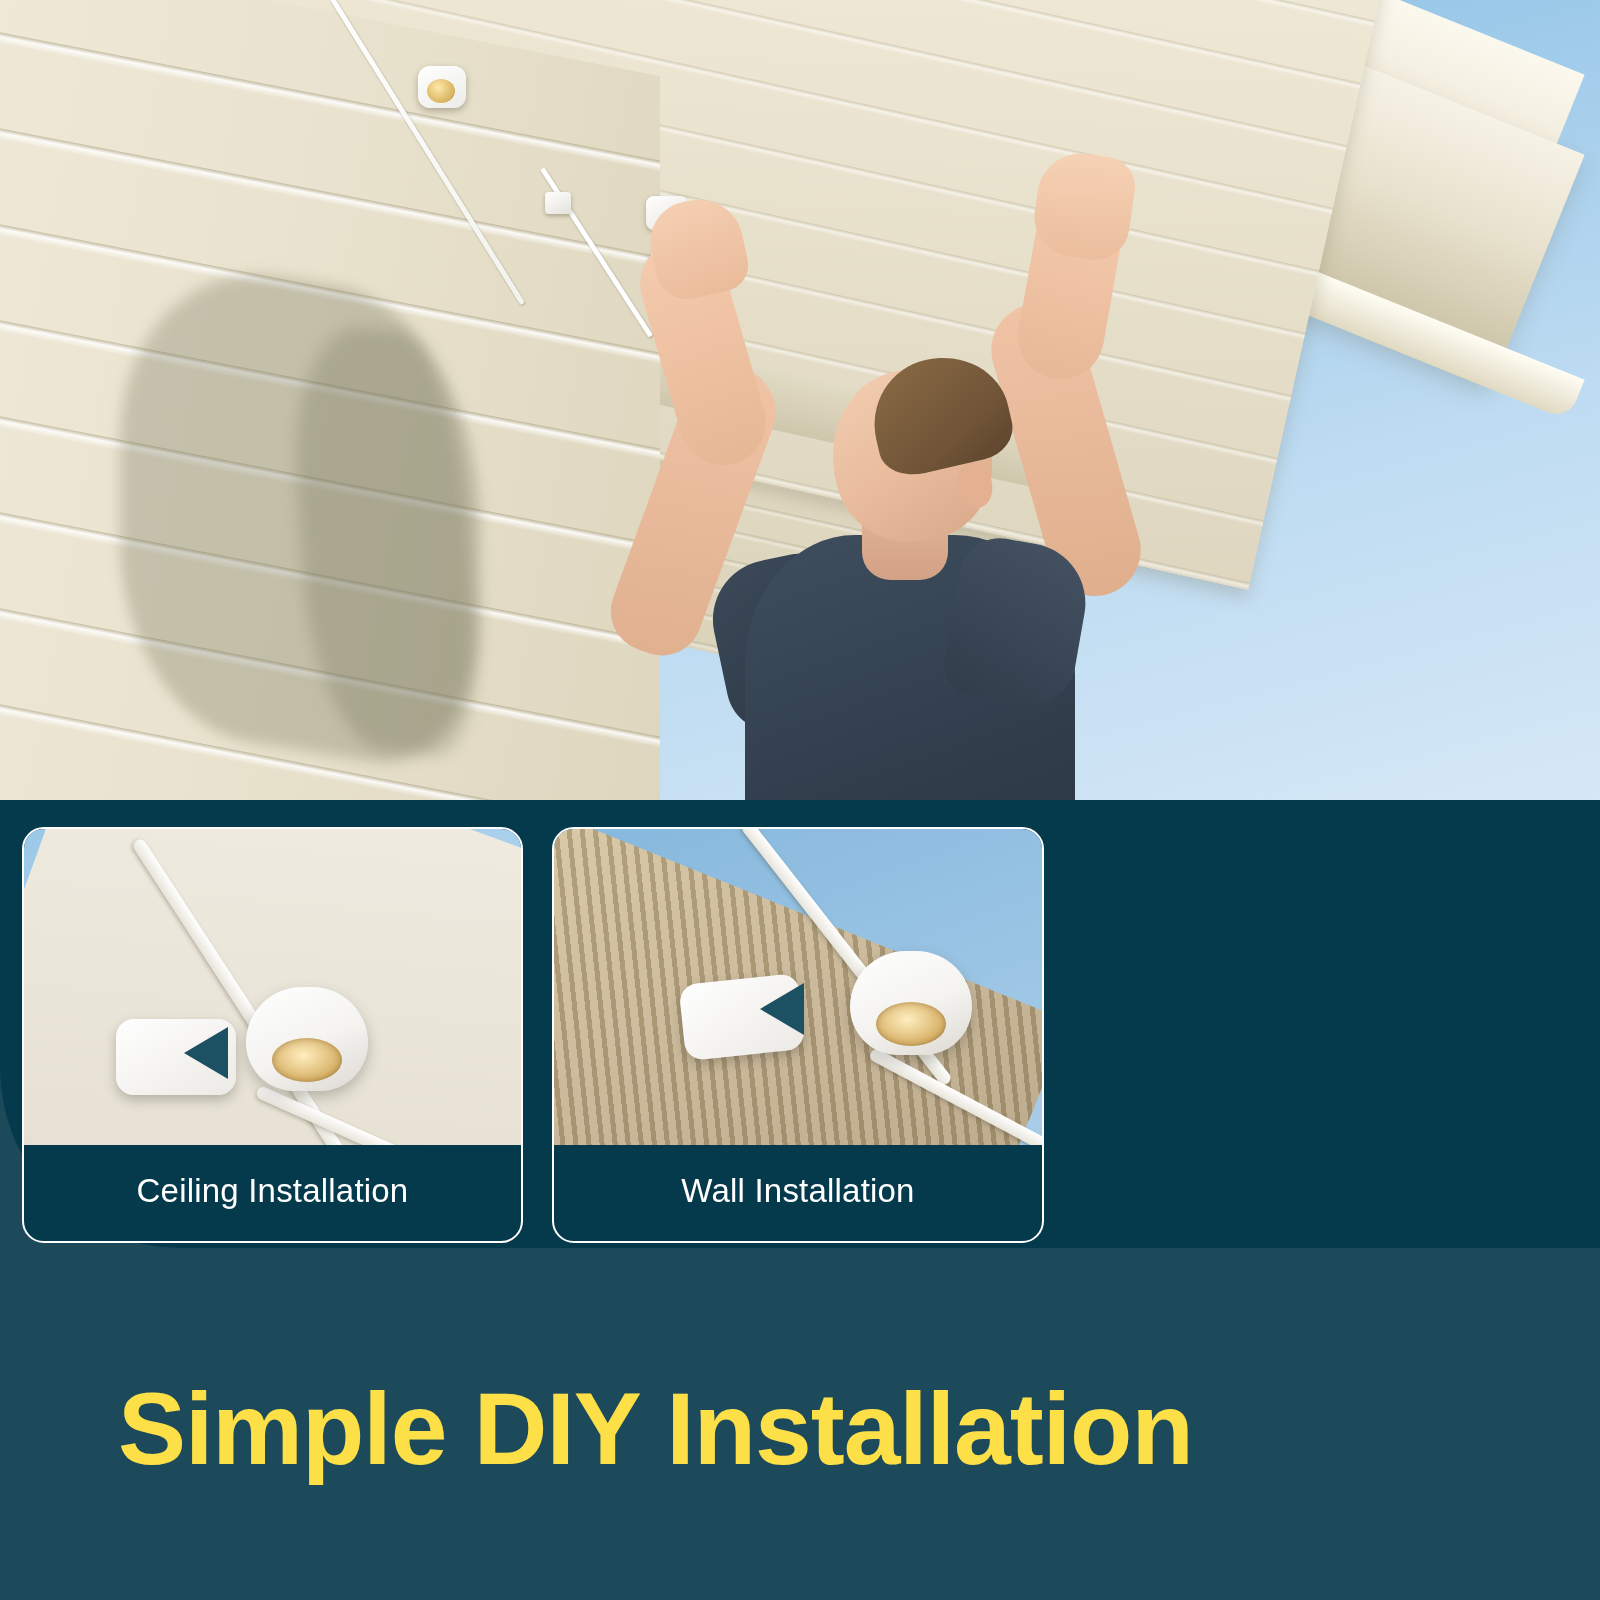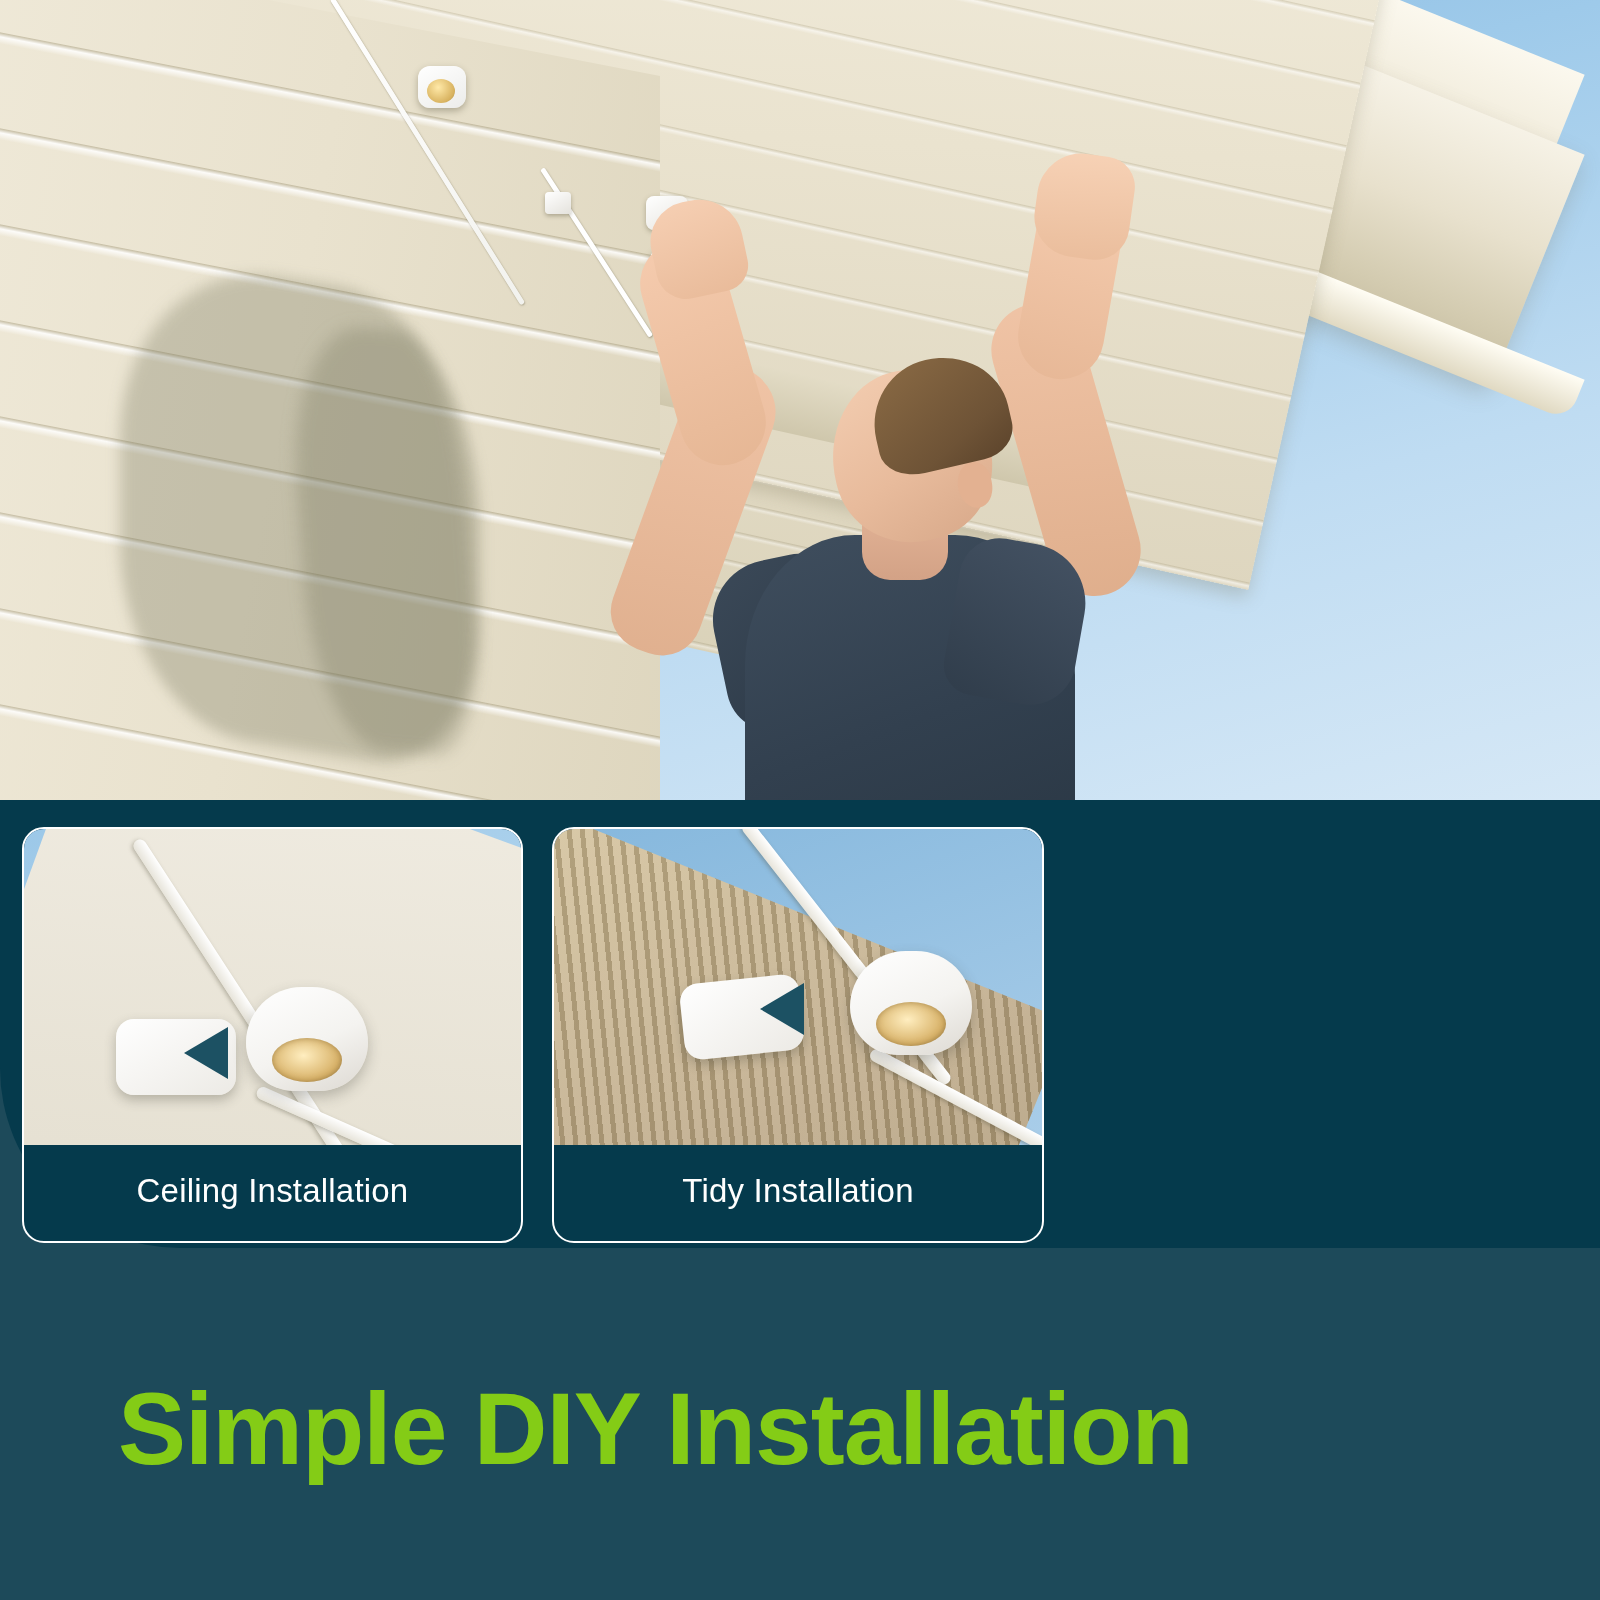--- a/index.html
+++ b/index.html
@@ -294,21 +294,21 @@
     transform:rotate(22deg); box-shadow:0 3px 6px rgba(80,78,66,.3);
   }
   .sc-screw{
     position:absolute; left:288px; top:130px; width:17px; height:17px; border-radius:50%;
     background:radial-gradient(circle at 35% 30%,#f0f0f2,#9a9a9e 70%,#6e6e72);
   }
 
   
   .headline{
     position:absolute; left:118px; top:1372px; width:1400px;
-    color:#84cc16; font-size:102px; font-weight:bold;
+    color:#fde047; font-size:102px; font-weight:bold;
     letter-spacing:-1px; line-height:1.12; white-space:nowrap;
   }
 </style>
 </head>
 <body>
 
 <div id="root">
 
   <div class="hero">
     <div class="sky"></div>
@@ -378,21 +378,21 @@
           <div class="sc-sky" style="background:linear-gradient(160deg,#86b8dd,#a9cde9);"></div>
           <div class="sc-stone-2"></div>
           <div class="sc-rail" style="left:196px;top:-10px;width:330px;transform:rotate(52deg);transform-origin:left top;"></div>
           <div class="sc-rail" style="left:320px;top:218px;width:260px;transform:rotate(28deg);transform-origin:left top;"></div>
           <div class="sc-clip" style="left:128px;top:150px;transform:rotate(-6deg);"></div>
           <div class="sc-arrow" style="left:206px;top:154px;"></div>
           <div class="sc-lamp" style="left:296px;top:122px;">
               <i></i>
             </div>
         </div>
-        <div class="card-label">Tidy Installation</div>
+        <div class="card-label">Wall Installation</div>
       </div>
 
 
     </div>
   </div>
 
   <div class="headline">Simple DIY Installation</div>
 
 </div>
 

